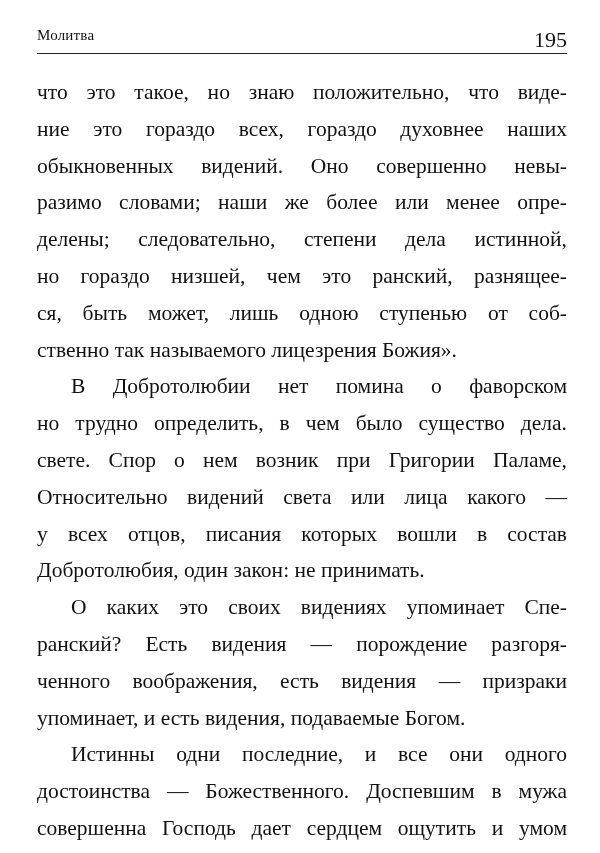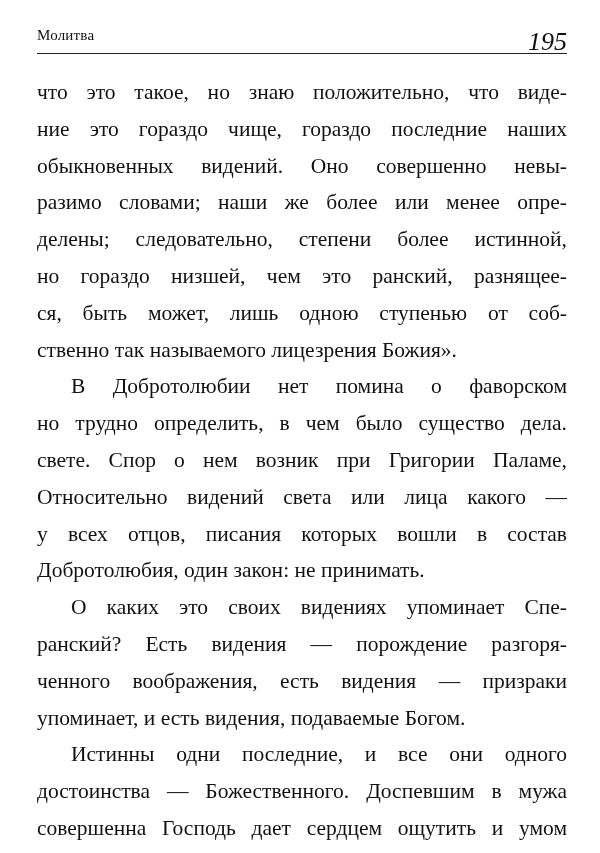--- a/index.html
+++ b/index.html
@@ -28,22 +28,21 @@
       height: 24px;
       display: flex;
       justify-content: space-between;
       font-family: "Liberation Serif", serif;
     }
     .running-title {
       font-size: 15px;
       letter-spacing: 0.2px;
     }
     .page-number {
-      font-size: 26px;
-      font-style: italic;
+      font-size: 22px;
     }
     .head-rule {
       position: absolute;
       top: 53px;
       left: 0;
       width: 530px;
       height: 0;
       border-top: 1.5px solid #222222;
     }
     .body-text {
@@ -76,24 +75,24 @@
   <div class="running-head">
     <span class="running-title">Молитва</span>
     <span class="page-number">195</span>
   </div>
   <div class="head-rule"></div>
 
   <div class="body-text">
 
     <div>
       <span class="line">что это такое, но знаю положительно, что виде-</span>
-      <span class="line">ние это гораздо чище, гораздо последние наших</span>
+      <span class="line">ние это гораздо всех, гораздо духовнее наших</span>
       <span class="line">обыкновенных видений. Оно совершенно невы-</span>
       <span class="line">разимо словами; наши же более или менее опре-</span>
-      <span class="line">делены; следовательно, степени более истинной,</span>
+      <span class="line">делены; следовательно, степени дела истинной,</span>
       <span class="line">но гораздо низшей, чем это ранский, разнящее-</span>
       <span class="line">ся, быть может, лишь одною ступенью от соб-</span>
       <span class="line last">ственно так называемого лицезрения Божия».</span>
     </div>
 
     <div>
       <span class="line indent">В Добротолюбии нет помина о фаворском</span>
       <span class="line">но трудно определить, в чем было существо дела.</span>
       <span class="line">свете. Спор о нем возник при Григории Паламе,</span>
       <span class="line">Относительно видений света или лица какого —</span>

